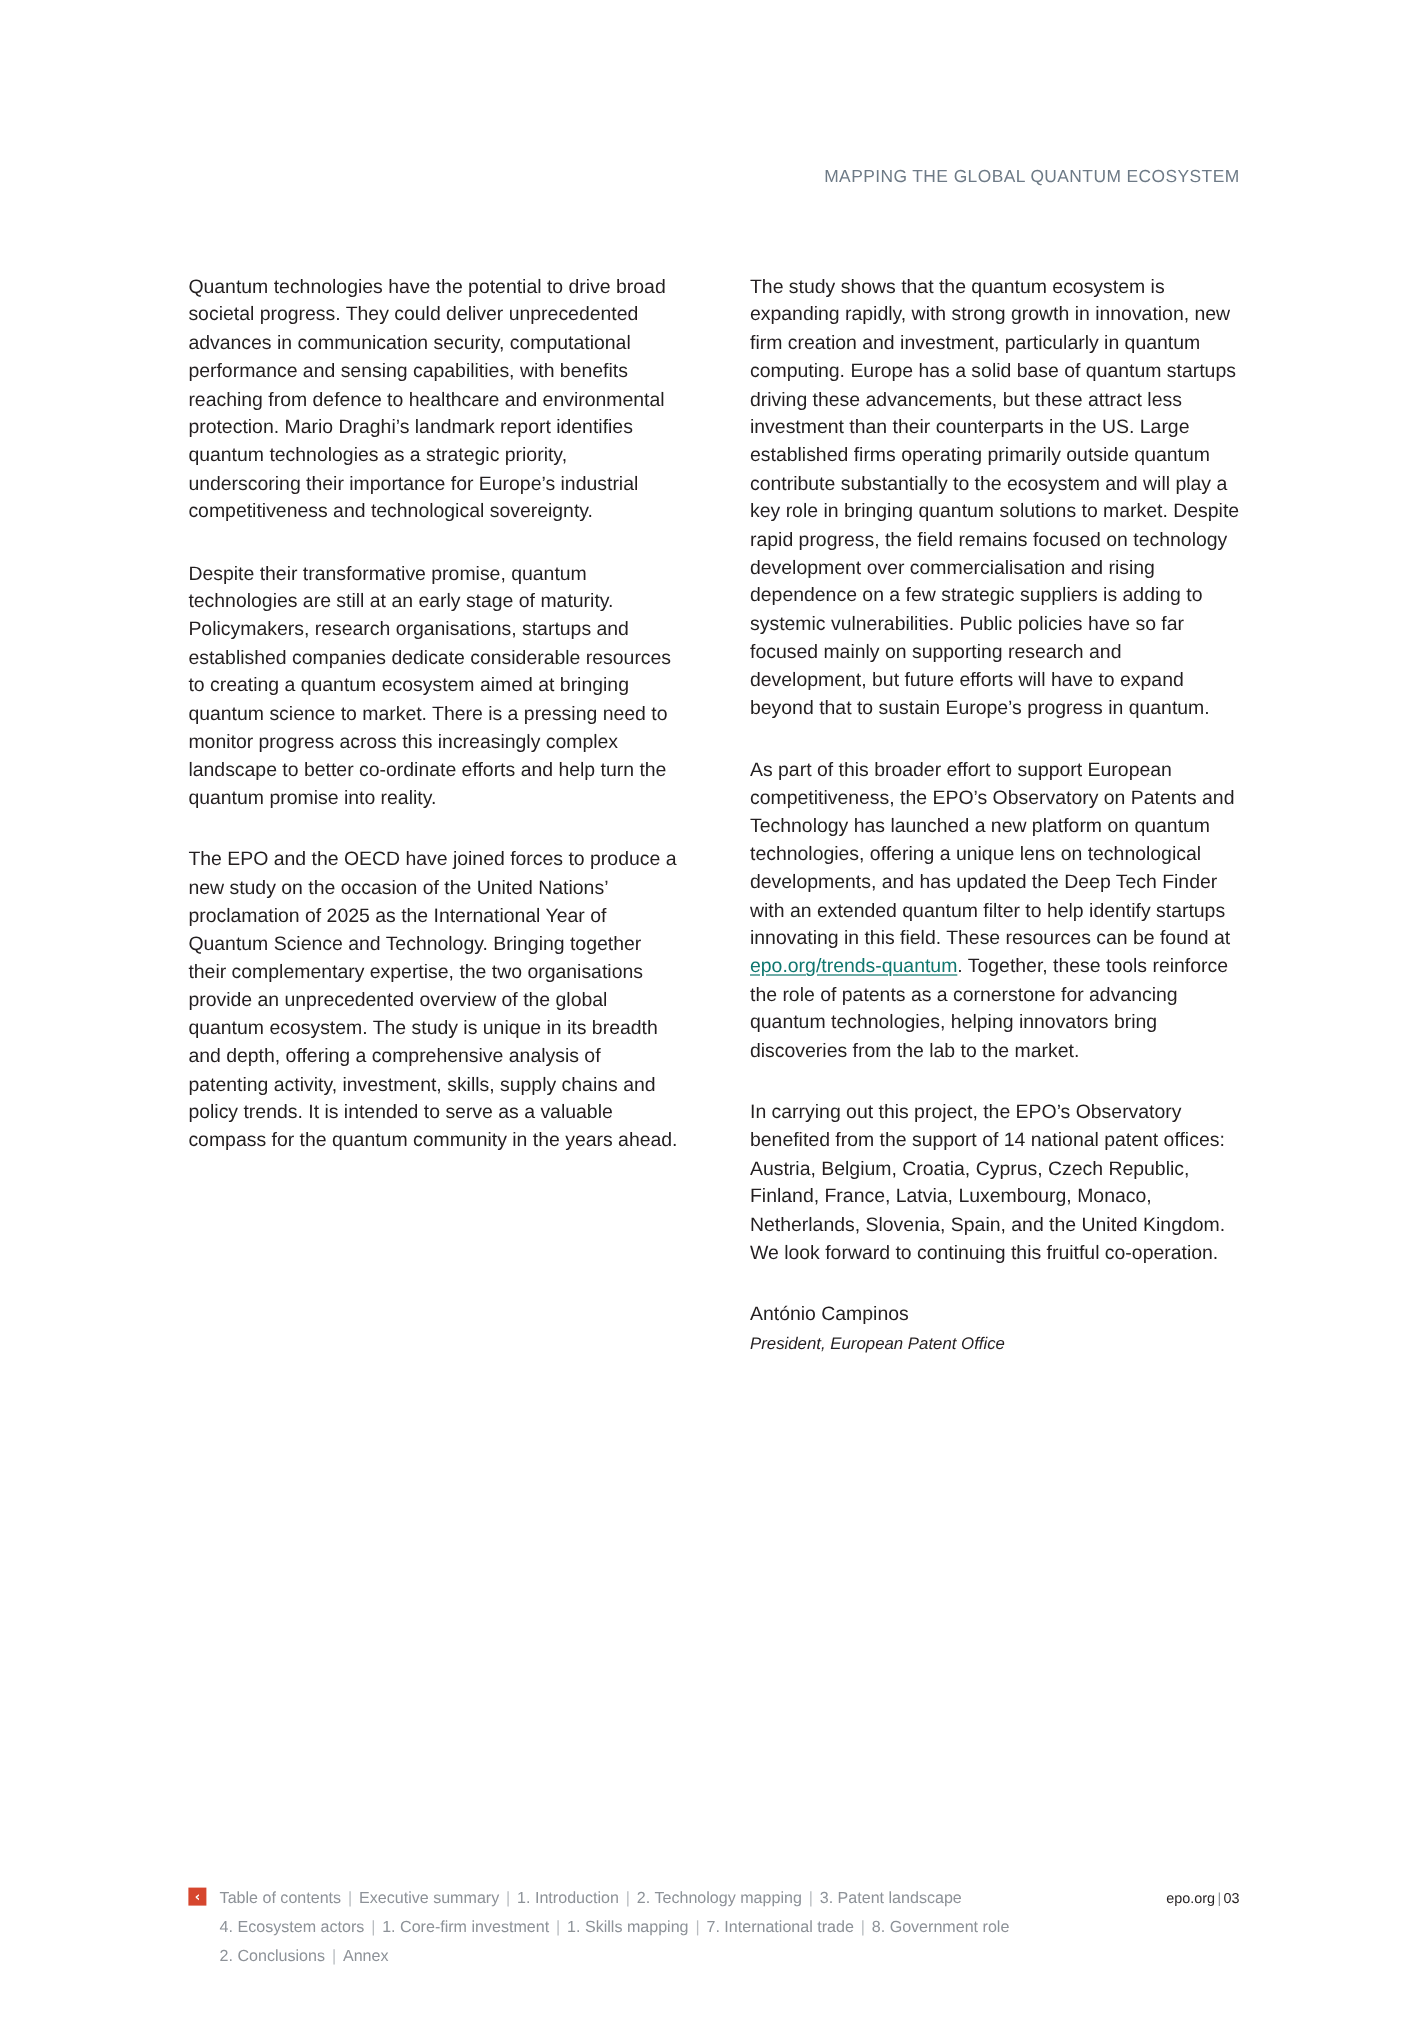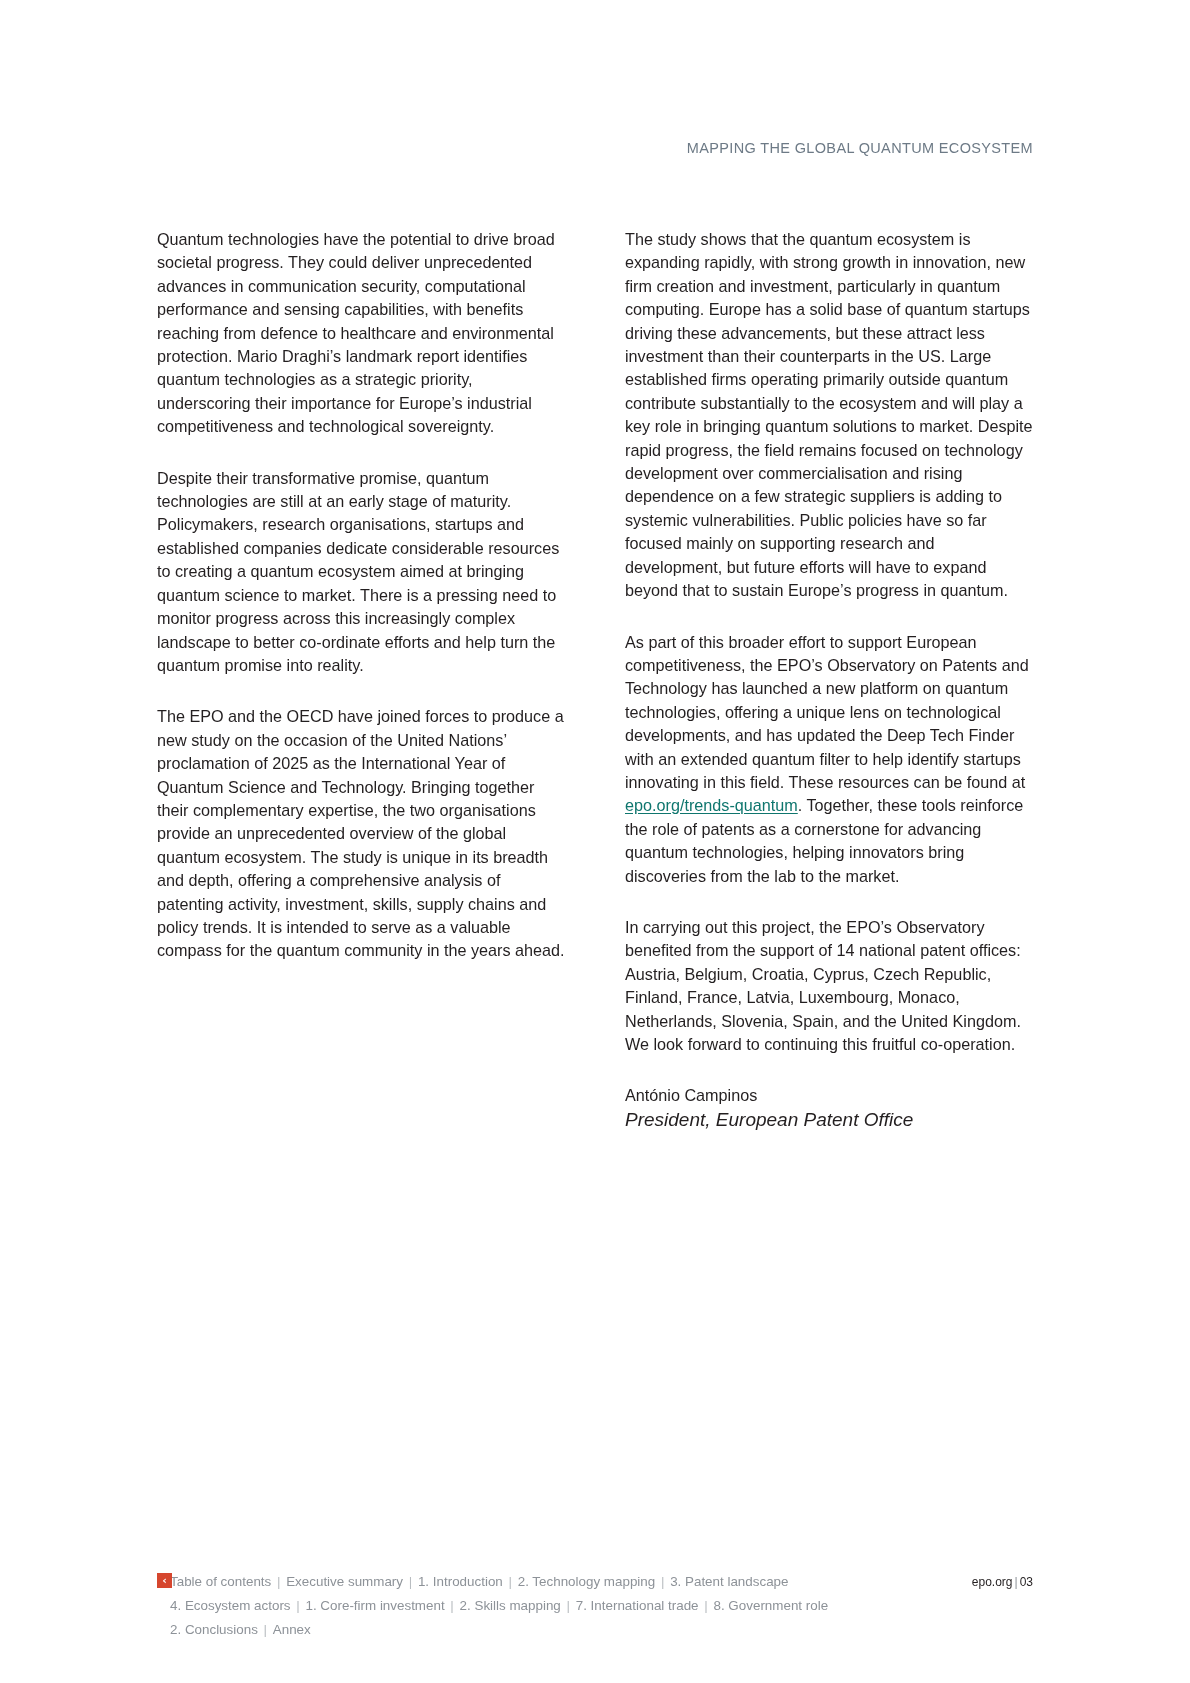--- a/index.html
+++ b/index.html
@@ -66,21 +66,21 @@
 
   .signature {
     margin-top: 24px;
   }
   .sig-name {
     font-size: 16.2px;
     line-height: 23.4px;
     color: #231f20;
   }
   .sig-role {
-    font-size: 19px;
+    font-size: 14px;
     line-height: 23.4px;
     font-style: italic;
     color: #231f20;
   }
 
   
   .footer {
     position: absolute;
     left: 157px;
     right: 157px;
@@ -91,21 +91,21 @@
     position: absolute;
     left: 0;
     top: 0;
     width: 760px;
   }
   .footer-line {
     font-size: 13.4px;
     line-height: 24px;
     color: #8d9298;
     white-space: nowrap;
-    padding-left: 13px;
+    padding-left: 26px;
   }
   .footer-line .sep {
     color: #b9bdc1;
     padding: 0 2px;
   }
   .back-icon {
     position: absolute;
     left: 0;
     top: 3px;
     width: 15px;
@@ -157,21 +157,21 @@
         <div class="sig-role">President, European Patent Office</div>
       </div>
     </div>
 
   </div>
 
   <div class="footer">
     <div class="footer-nav">
       <div class="back-icon">‹</div>
       <div class="footer-line"><span>Table of contents</span><span class="sep"> | </span><span>Executive summary</span><span class="sep"> | </span><span>1. Introduction</span><span class="sep"> | </span><span>2. Technology mapping</span><span class="sep"> | </span><span>3. Patent landscape</span></div>
-      <div class="footer-line"><span>4. Ecosystem actors</span><span class="sep"> | </span><span>1. Core-firm investment</span><span class="sep"> | </span><span>2. Skills mapping</span><span class="sep"> | </span><span>7. International trade</span><span class="sep"> | </span><span>8. Government role</span></div>
+      <div class="footer-line"><span>4. Ecosystem actors</span><span class="sep"> | </span><span>1. Core-firm investment</span><span class="sep"> | </span><span>1. Skills mapping</span><span class="sep"> | </span><span>7. International trade</span><span class="sep"> | </span><span>8. Government role</span></div>
       <div class="footer-line"><span>2. Conclusions</span><span class="sep"> | </span><span>Annex</span></div>
     </div>
     <div class="footer-meta">
       <span>epo.org</span><span class="sep">|</span><span>03</span>
     </div>
   </div>
 
 </div>
 
 </body></html>

